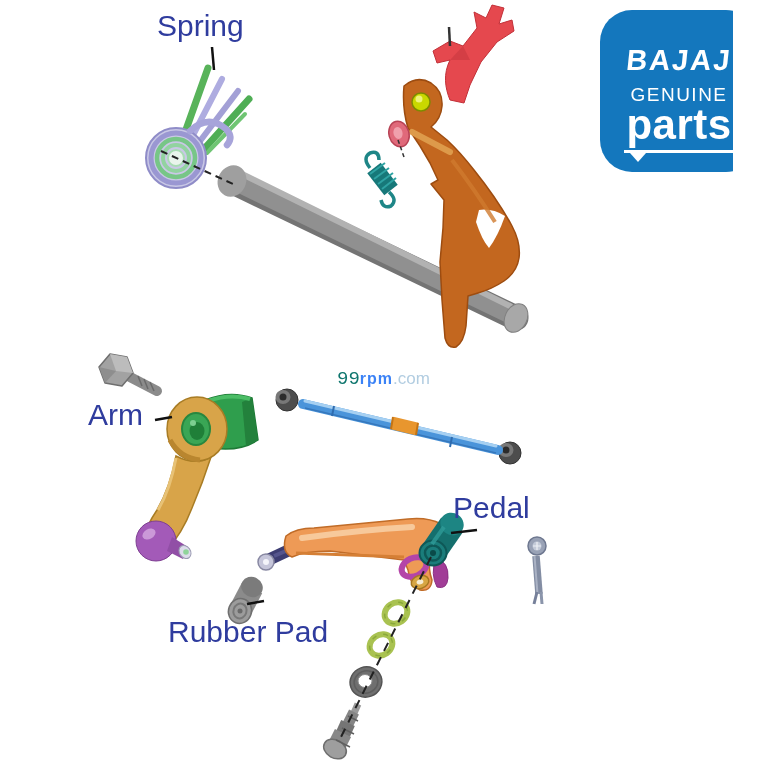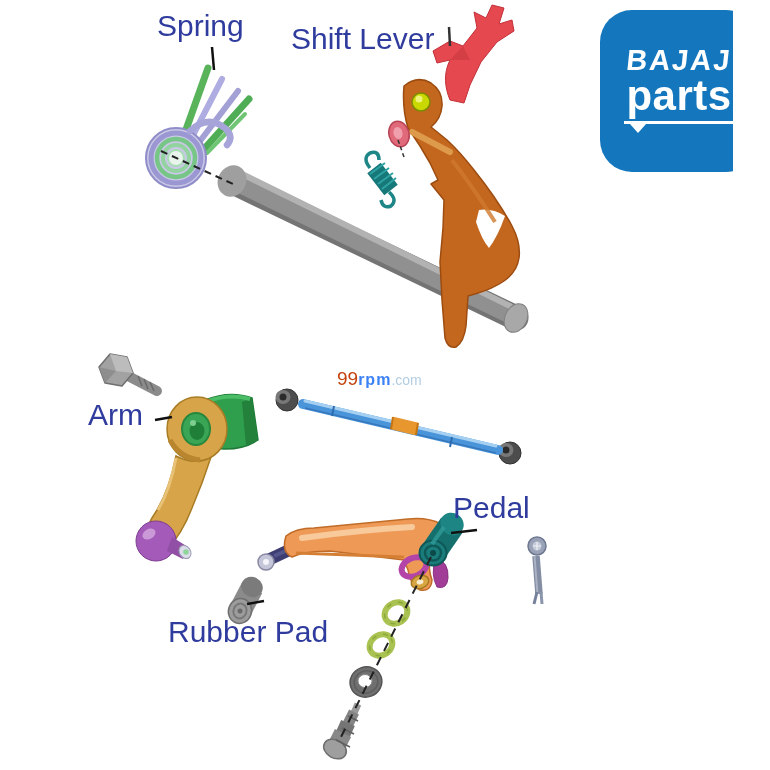--- a/index.html
+++ b/index.html
@@ -14,23 +14,23 @@
   }
   .lbl-spring{left:157px;top:10px;}
   .lbl-shift{left:291px;top:23px;}
   .lbl-arm{left:88px;top:399px;text-align:center;}
   .lbl-pedal{left:453px;top:492px;}
   .lbl-rubber{left:168px;top:616px;}
   .watermark{
     position:absolute;left:337px;top:368px;display:flex;align-items:baseline;
     user-select:none;
   }
-  .wm-99{font-size:19px;color:#c2410c;}
+  .wm-99{font-size:19px;color:#0f766e;font-family:Liberation Mono, monospace;}
   .wm-rpm{font-size:16px;font-weight:bold;color:#3b82f6;letter-spacing:1px;}
-  .wm-com{font-size:14px;color:#b2cde1;}
+  .wm-com{font-size:17px;color:#b2cde1;}
   .logo{
     position:absolute;left:600px;top:10px;width:158px;height:162px;
     background:#1477bd;border-radius:32px;color:#fff;text-align:center;
   }
   .logo-brand{
     margin-top:34px;font-size:29px;font-weight:bold;letter-spacing:2px;
     transform:skewX(-6deg);
   }
   .logo-genuine{font-size:19px;letter-spacing:1.5px;margin-top:7px;}
   .logo-parts{font-size:42px;font-weight:bold;margin-top:-5px;letter-spacing:.5px;}
@@ -216,32 +216,32 @@
       <line x1="449" y1="27" x2="450" y2="46" stroke="#333333" stroke-width="2.5"></line>
       <line x1="155" y1="420" x2="172" y2="417" stroke="#111111" stroke-width="2.5"></line>
       <line x1="451" y1="533" x2="477" y2="530" stroke="#111111" stroke-width="2.5"></line>
       <line x1="247" y1="604" x2="264" y2="601" stroke="#111111" stroke-width="2.5"></line>
       <line x1="431" y1="557" x2="338" y2="743" stroke="#222222" stroke-width="2" stroke-dasharray="9 7"></line>
       <line x1="398" y1="140" x2="404" y2="157" stroke="#333333" stroke-width="1.5" stroke-dasharray="4 3"></line>
     </g>
   </svg>
 
   <div class="part-label lbl-spring">Spring</div>
-  <div class="part-label lbl-shift">Shift Lever</div>
   <div class="part-label lbl-arm">Arm</div>
   <div class="part-label lbl-rubber">Rubber Pad</div>
   <div class="part-label lbl-pedal">Pedal</div>
 
   <div class="watermark">
     <span class="wm-99">99</span>
       <span class="wm-rpm">rpm</span>
       <span class="wm-com">.com</span>
   </div>
 
   <div class="logo">
     <div class="logo-brand">BAJAJ</div>
+    <div class="logo-genuine">GENUINE</div>
     <div class="logo-parts">parts</div>
     <div class="logo-rule">
       <span class="logo-arrow"></span>
     </div>
   </div>
 
 </div>
 
 </body></html>

